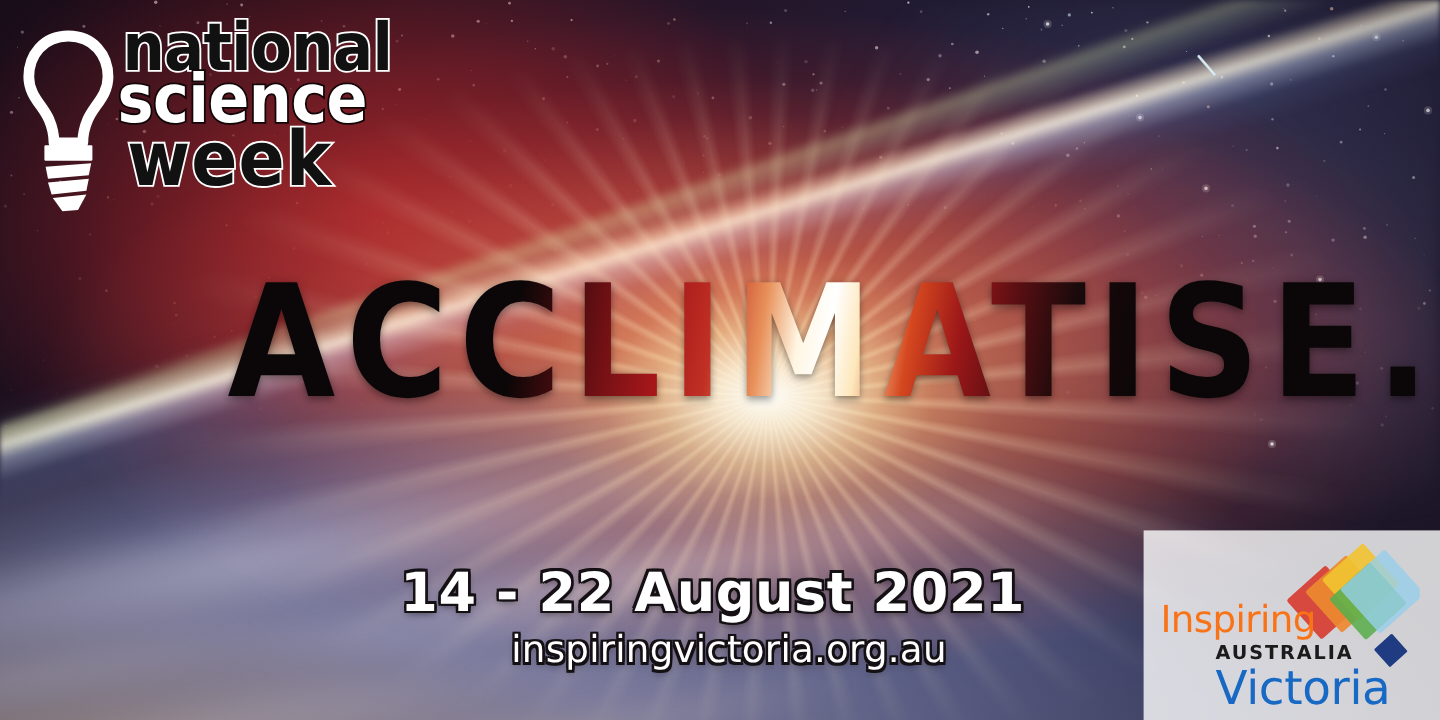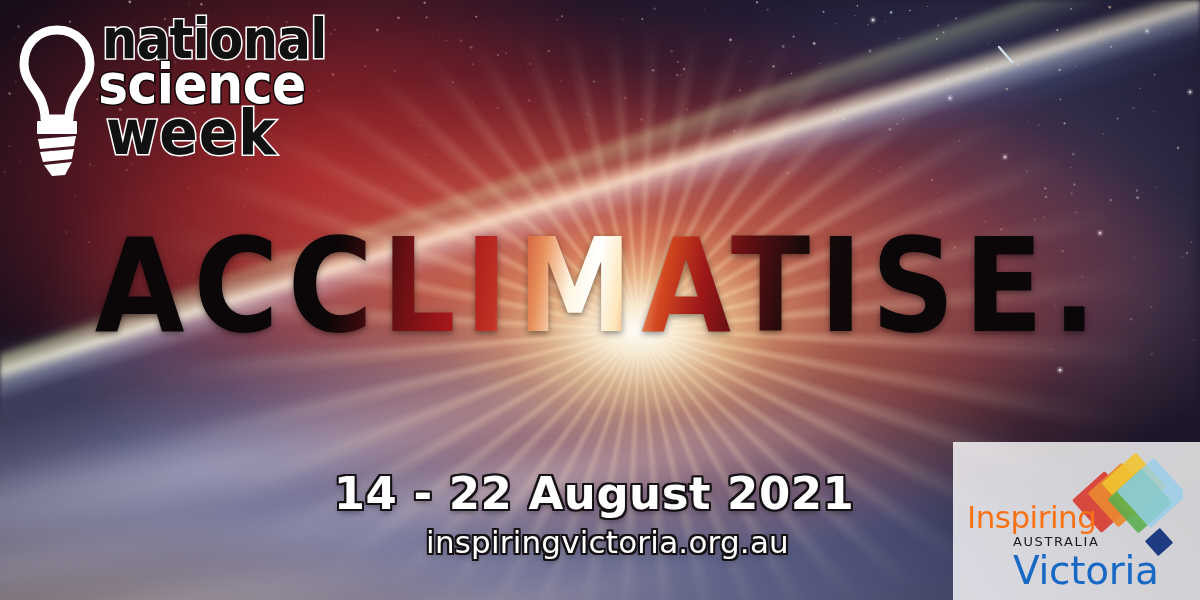--- a/index.html
+++ b/index.html
@@ -164,21 +164,21 @@
     margin-top: 0px;
     margin-left: 6px;
     letter-spacing: 1px;
   }
 
   
   #title-wrap {
     position: absolute;
     left: 0; right: 0;
     top: 228px;
-    text-align: center;
+    text-align: right;
     pointer-events: none;
   }
   #main-title {
     display: inline-block;
     font-family: "DejaVu Sans", sans-serif;
     font-weight: 700;
     font-size: 116px;
     line-height: 1;
     letter-spacing: 9px;
     color: #0a0607;
@@ -259,22 +259,22 @@
     font-family: "DejaVu Sans", sans-serif;
     font-size: 31px;
     font-weight: 400;
     color: #f97316;
     line-height: 1;
     letter-spacing: -0.5px;
   }
   #ia-australia {
     display: block;
     font-family: "DejaVu Sans", sans-serif;
-    font-size: 13px;
-    font-weight: 400;
+    font-size: 16px;
+    font-weight: 700;
     color: #1b1b1b;
     letter-spacing: 1.6px;
     margin-left: 46px;
     margin-top: 1px;
   }
   #ia-victoria {
     display: block;
     font-family: "DejaVu Sans", sans-serif;
     font-size: 39px;
     font-weight: 400;

